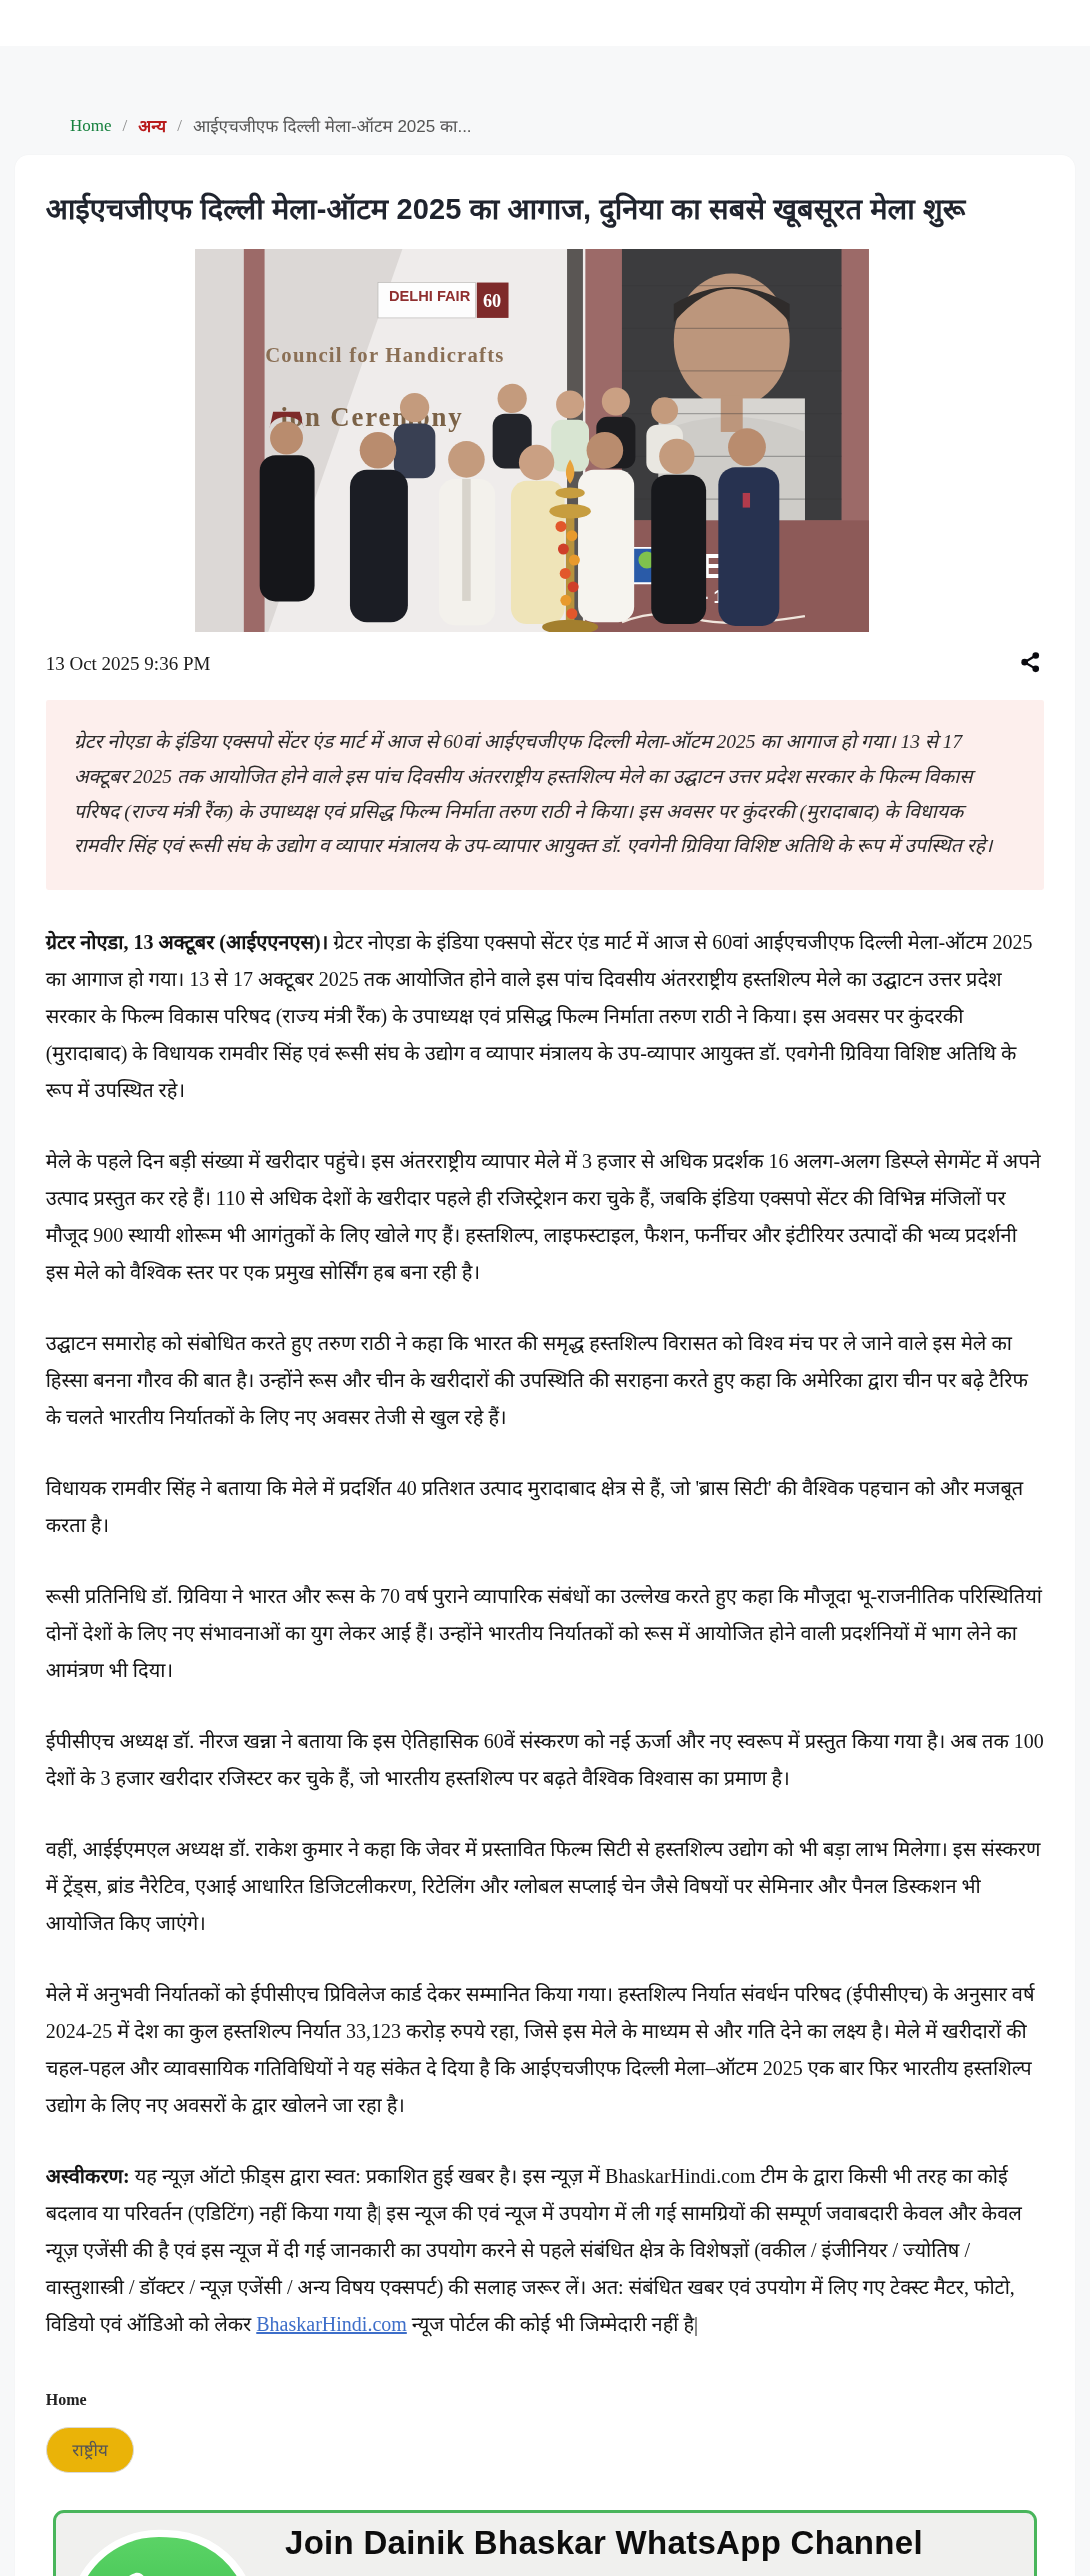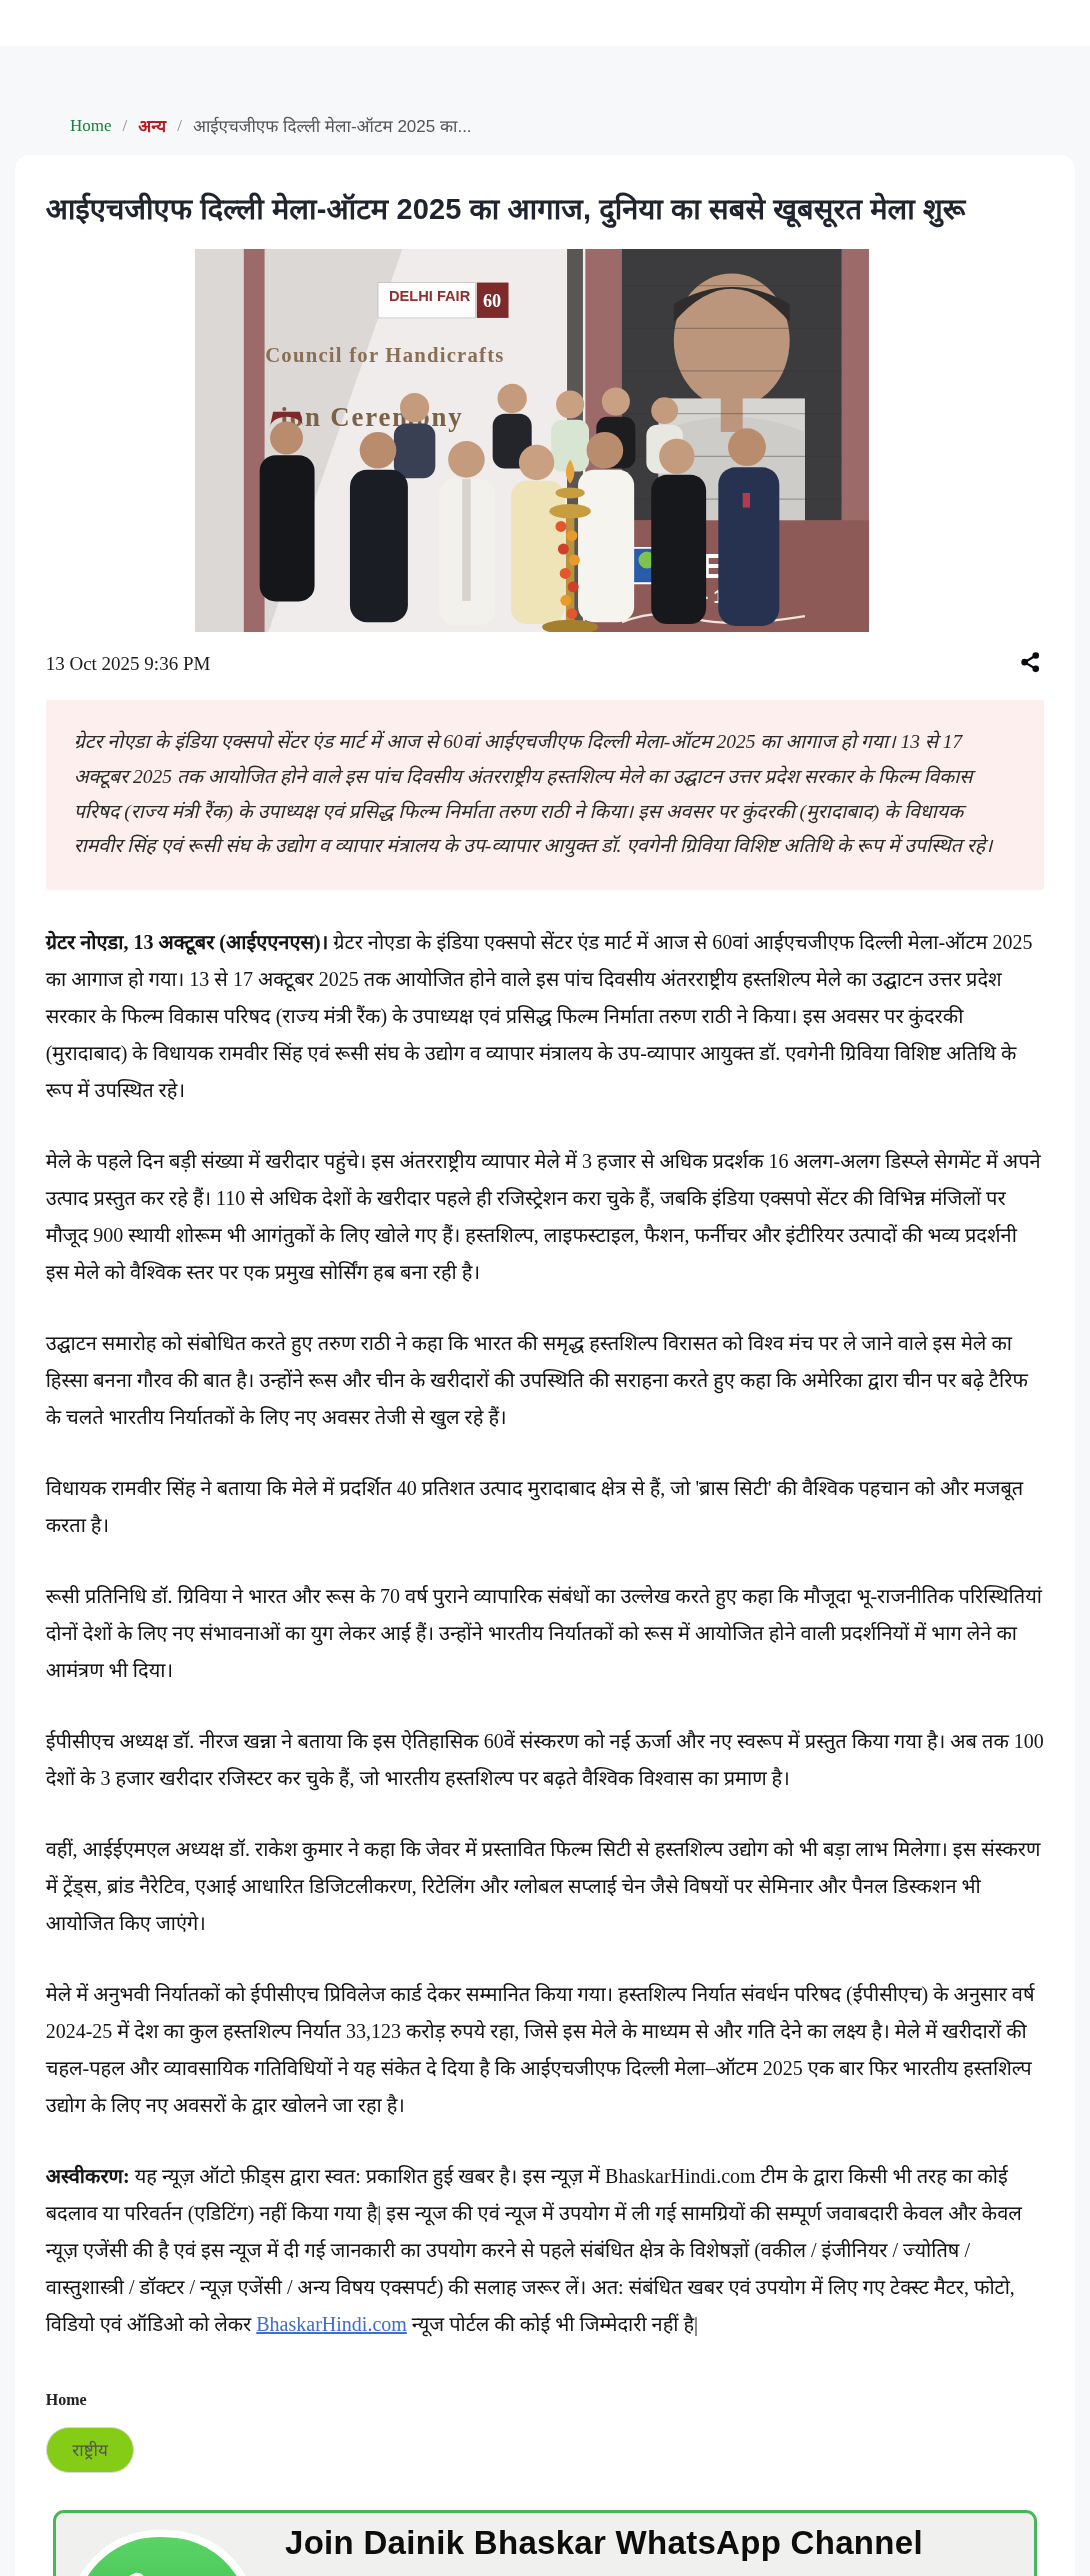--- a/index.html
+++ b/index.html
@@ -48,21 +48,21 @@
   }
   .body-text p b{font-weight:bold;}
   .site-serif{font-family:"Liberation Serif", serif;}
   .site-link{color:#3d6ec9; text-decoration:underline; cursor:pointer; font-family:"Liberation Serif", serif;}
   
   .tags-block{margin-top:48px;}
   .tags-label{font-size:16px; font-weight:bold; color:#222; font-family:"Liberation Serif", serif;}
   .tag-pill{
     display:inline-block; margin-top:18.3px; padding:10.4px 25.6px;
     border:1.2px solid #d9d9d9; border-radius:27px; font-size:17px; color:#555;
-    cursor:pointer; background:#84cc16;
+    cursor:pointer; background:#eab308;
   }
   
   .wa-banner{
     margin:37px 7.3px 0 7.3px; position:relative; height:220px;
     background:#f0f0ee; border:3.7px solid #49b55b; border-radius:11px;
     overflow:hidden; cursor:pointer;
   }
   .wa-logo{position:absolute; left:7.3px; top:6.1px;}
   .wa-title{
     position:absolute; left:229px; top:11px; width:768px;

